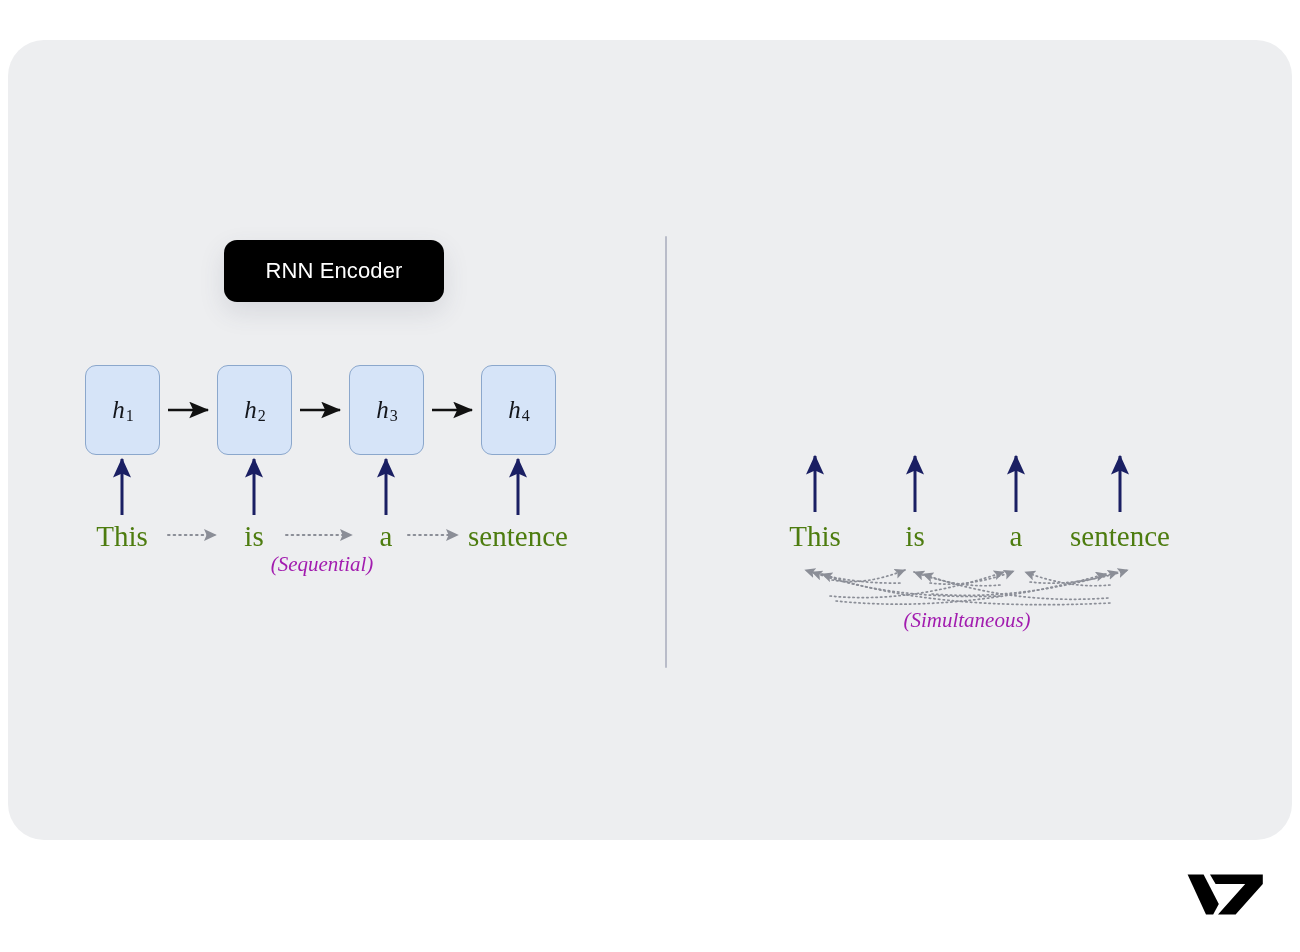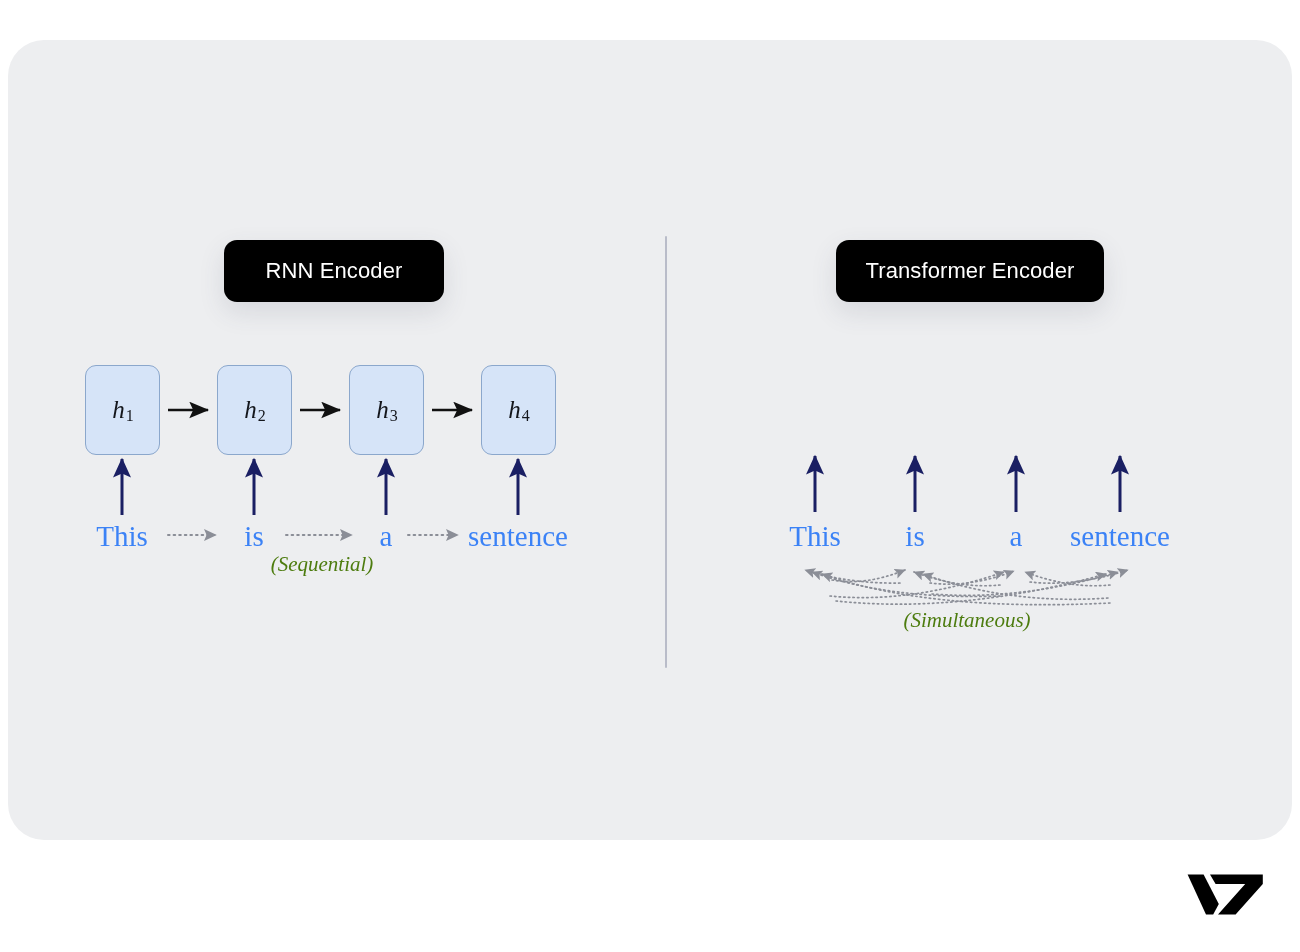--- a/index.html
+++ b/index.html
@@ -118,33 +118,33 @@
     font-style: italic;
     font-size: 25px;
     color: #16181e;
   }
 
   
   .word {
     position: absolute;
     font-family: "Liberation Serif", serif;
     font-size: 29px;
-    color: #3b82f6;
+    color: #4d7c0f;
     text-align: center;
     white-space: nowrap;
     transform: translateX(-50%);
   }
 
   
   .flow-label {
     position: absolute;
     font-family: "Liberation Serif", serif;
     font-style: italic;
     font-size: 21px;
-    color: #4d7c0f;
+    color: #a21caf;
     white-space: nowrap;
     transform: translateX(-50%);
   }
 
   
   .overlay {
     position: absolute;
     left: 0; top: 0;
     width: 1300px;
     height: 952px;
@@ -188,21 +188,20 @@
       <span class="sub">4</span>
   </div>
 
   <div class="word" style="left:122px; top:520px;">This</div>
   <div class="word" style="left:254px; top:520px;">is</div>
   <div class="word" style="left:386px; top:520px;">a</div>
   <div class="word" style="left:518px; top:520px;">sentence</div>
 
   <div class="flow-label" style="left:322px; top:552px;">(Sequential)</div>
 
-  <div class="badge badge-transformer">Transformer Encoder</div>
 
 
   <div class="word" style="left:815px; top:520px;">This</div>
   <div class="word" style="left:915px; top:520px;">is</div>
   <div class="word" style="left:1016px; top:520px;">a</div>
   <div class="word" style="left:1120px; top:520px;">sentence</div>
 
   <div class="flow-label" style="left:967px; top:608px;font-style:italic;">(Simultaneous)</div>
 
   <svg class="overlay" viewBox="0 0 1300 952">

